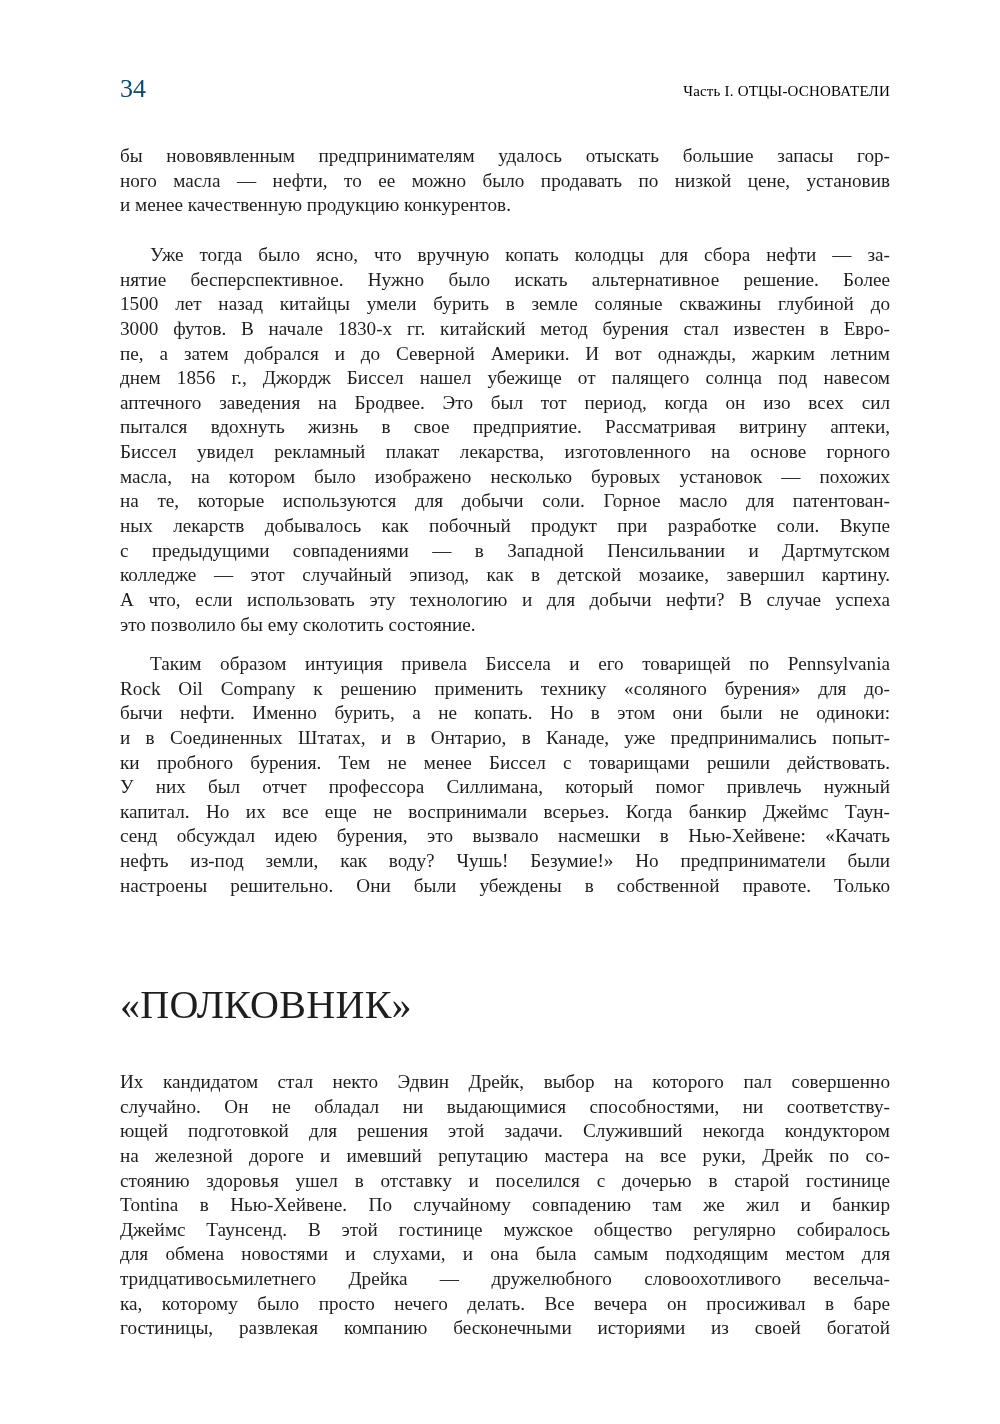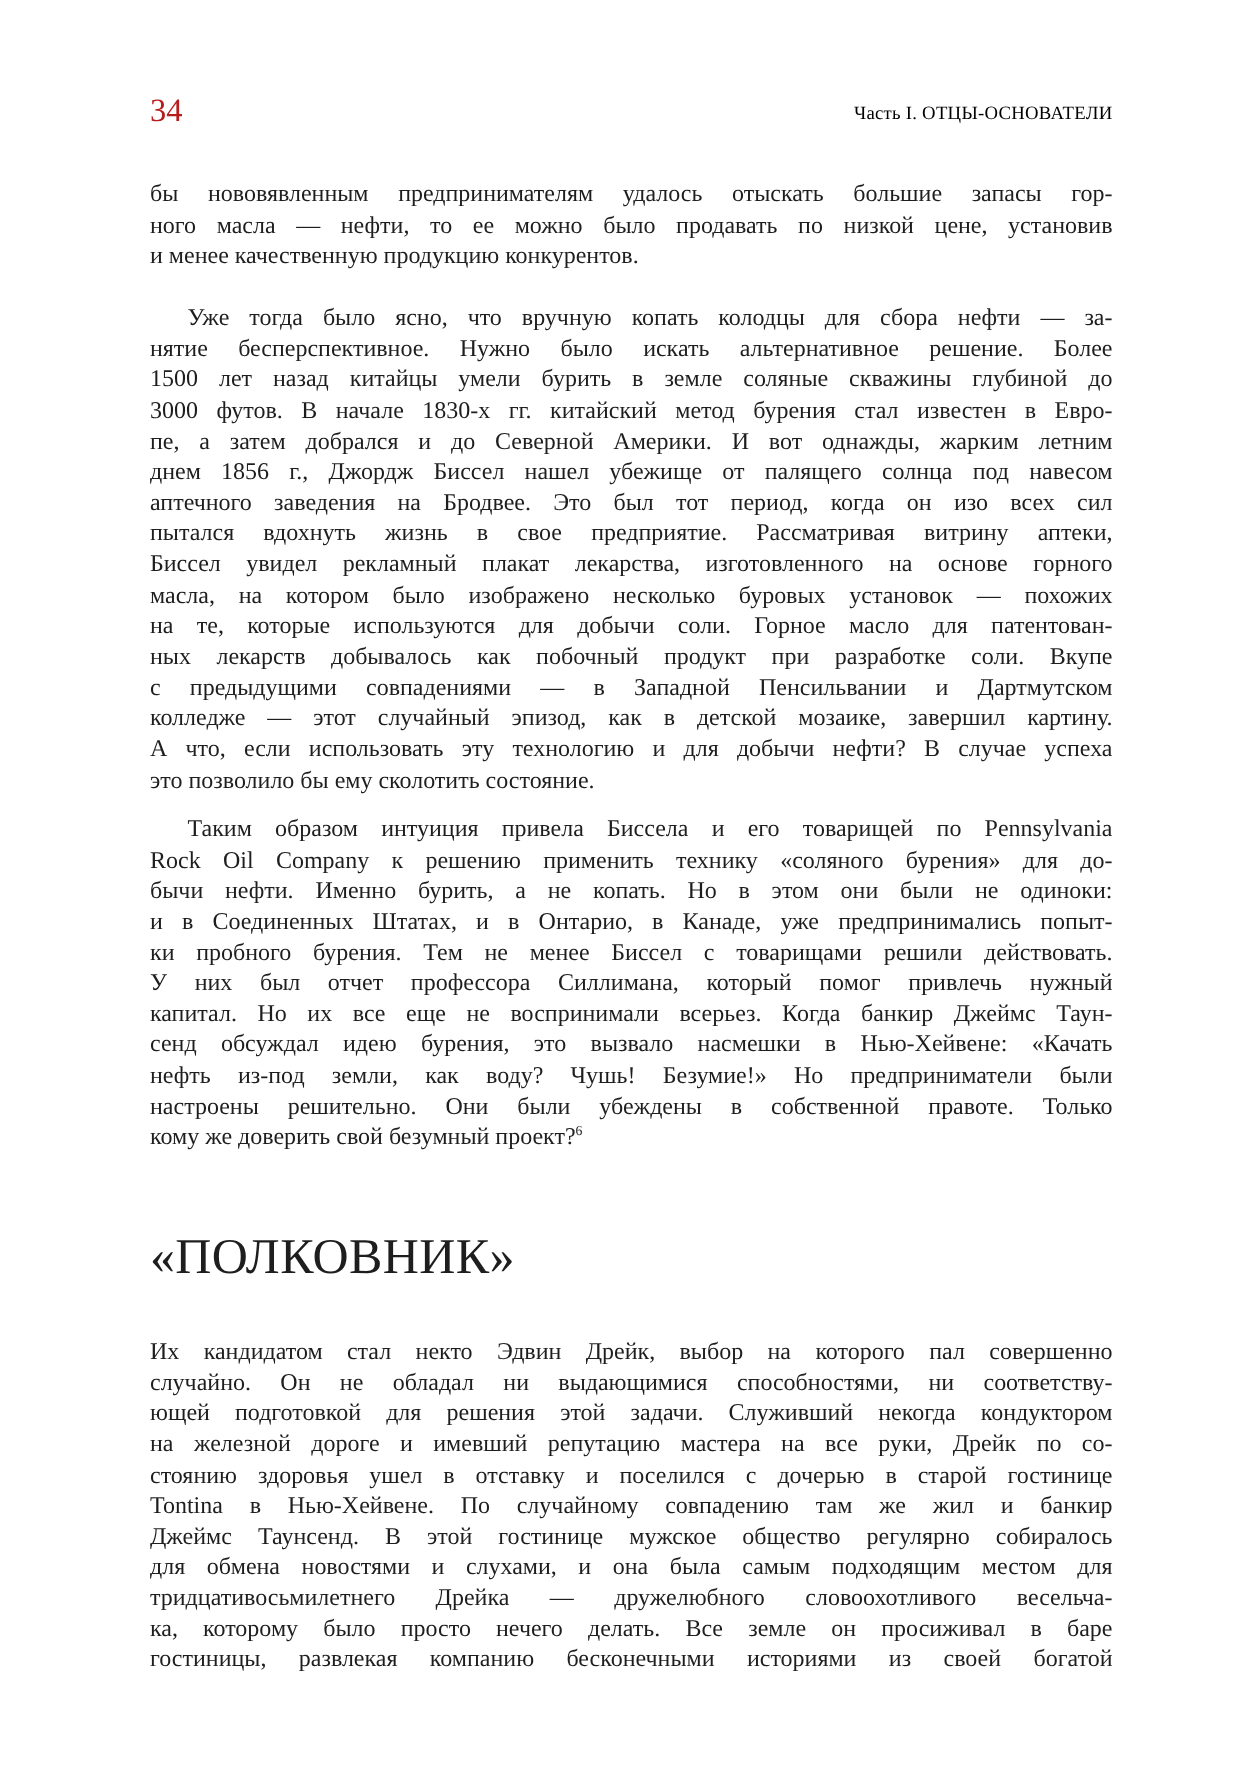--- a/index.html
+++ b/index.html
@@ -7,21 +7,21 @@
     .page {
       position: absolute; left: 0; top: 0; width: 1000px; height: 1424px;
       background: #ffffff; color: #1e1e1e;
       font-family: "Liberation Serif", "DejaVu Serif", serif;
     }
     .running-head {
       position: absolute; left: 120px; right: 110px; top: 72px; height: 40px;
     }
     .page-number {
       position: absolute; left: 0; top: 0;
-      font-size: 26px; line-height: 34px; color: #b91c1c;
+      font-size: 26px; line-height: 34px; color: #0c4a6e;
     }
     .running-title {
       position: absolute; right: 0; top: 9px;
       font-size: 15px; line-height: 20px; color: #000000; letter-spacing: 0.2px;
     }
     .text-block { position: absolute; left: 120px; width: 770px; }
     .line {
       font-size: 19.2px; line-height: 24.65px; height: 24.65px;
       text-align: justify; text-align-last: justify;
       white-space: nowrap; overflow: visible;
@@ -78,32 +78,31 @@
       <div class="line indent"><span class="t">Таким образом интуиция привела Биссела и его товарищей по Pennsylvania</span></div>
       <div class="line"><span class="t">Rock Oil Company к решению применить технику «соляного бурения» для до-</span></div>
       <div class="line"><span class="t">бычи нефти. Именно бурить, а не копать. Но в этом они были не одиноки:</span></div>
       <div class="line"><span class="t">и в Соединенных Штатах, и в Онтарио, в Канаде, уже предпринимались попыт-</span></div>
       <div class="line"><span class="t">ки пробного бурения. Тем не менее Биссел с товарищами решили действовать.</span></div>
       <div class="line"><span class="t">У них был отчет профессора Силлимана, который помог привлечь нужный</span></div>
       <div class="line"><span class="t">капитал. Но их все еще не воспринимали всерьез. Когда банкир Джеймс Таун-</span></div>
       <div class="line"><span class="t">сенд обсуждал идею бурения, это вызвало насмешки в Нью-Хейвене: «Качать</span></div>
       <div class="line"><span class="t">нефть из-под земли, как воду? Чушь! Безумие!» Но предприниматели были</span></div>
       <div class="line"><span class="t">настроены решительно. Они были убеждены в собственной правоте. Только</span></div>
-      <div class="line last"><span class="t">кому же доверить свой безумный проект?</span><sup class="fn">6</sup></div>
     </div>
 
   <div class="section-heading">«ПОЛКОВНИК»</div>
 
   <div class="text-block" id="block4">
       <div class="line"><span class="t">Их кандидатом стал некто Эдвин Дрейк, выбор на которого пал совершенно</span></div>
       <div class="line"><span class="t">случайно. Он не обладал ни выдающимися способностями, ни соответству-</span></div>
       <div class="line"><span class="t">ющей подготовкой для решения этой задачи. Служивший некогда кондуктором</span></div>
       <div class="line"><span class="t">на железной дороге и имевший репутацию мастера на все руки, Дрейк по со-</span></div>
       <div class="line"><span class="t">стоянию здоровья ушел в отставку и поселился с дочерью в старой гостинице</span></div>
       <div class="line"><span class="t">Tontina в Нью-Хейвене. По случайному совпадению там же жил и банкир</span></div>
       <div class="line"><span class="t">Джеймс Таунсенд. В этой гостинице мужское общество регулярно собиралось</span></div>
       <div class="line"><span class="t">для обмена новостями и слухами, и она была самым подходящим местом для</span></div>
       <div class="line"><span class="t">тридцативосьмилетнего Дрейка — дружелюбного словоохотливого весельча-</span></div>
-      <div class="line"><span class="t">ка, которому было просто нечего делать. Все земле он просиживал в баре</span></div>
+      <div class="line"><span class="t">ка, которому было просто нечего делать. Все вечера он просиживал в баре</span></div>
       <div class="line"><span class="t">гостиницы, развлекая компанию бесконечными историями из своей богатой</span></div>
     </div>
 
 </div>
 
 </body></html>

